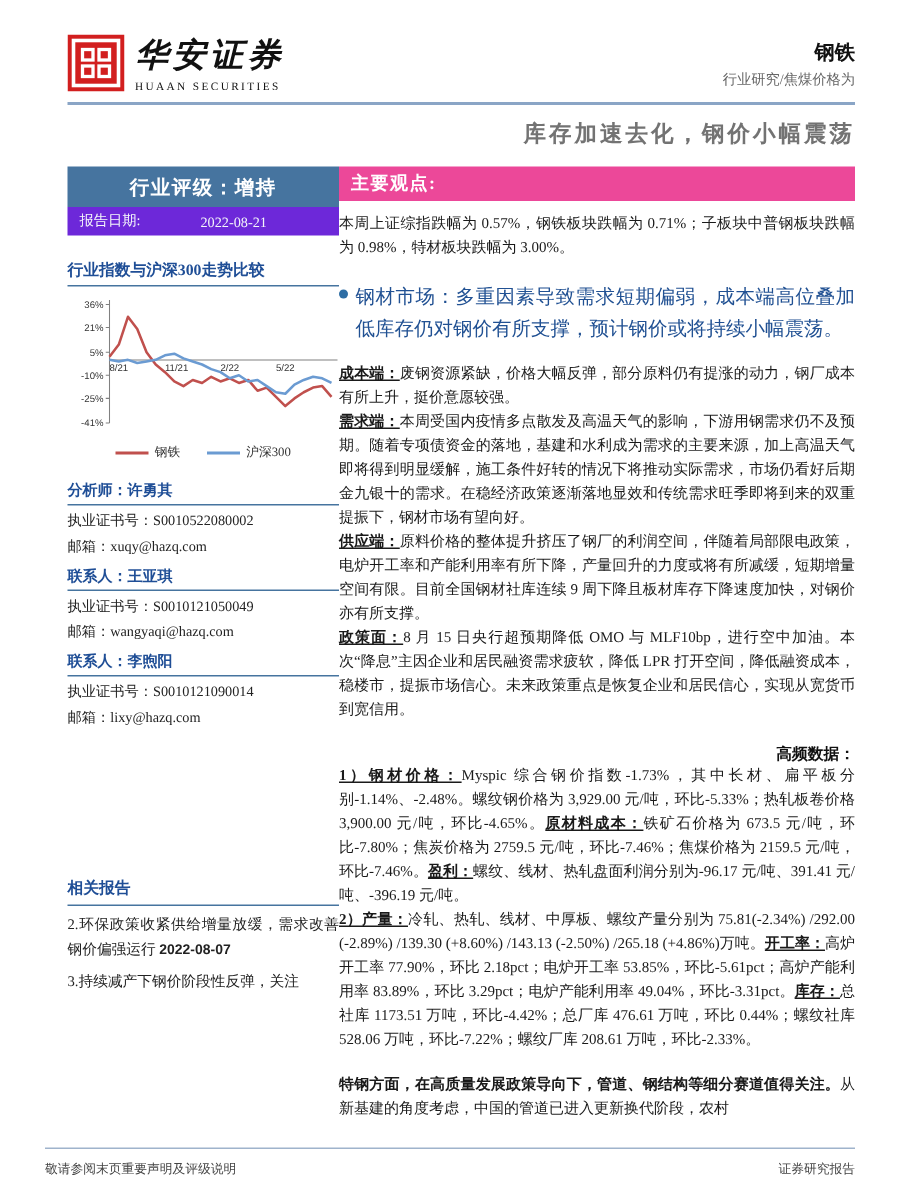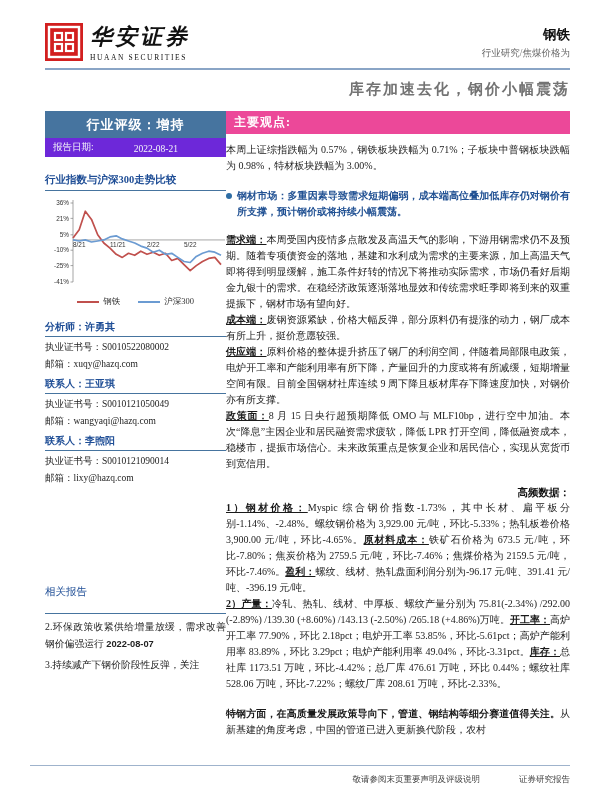--- a/index.html
+++ b/index.html
@@ -34,41 +34,41 @@
   .legend { display:flex; justify-content:center; gap:18px; margin-top:-2px; }
   .legend-item { display:flex; align-items:center; gap:4px; font-size:8.5px; color:#333; }
   .swatch { display:inline-block; width:22px; height:2px; }
   
   .analysts { margin-top:12px; }
   .an-role { color:#1f4e96; font-weight:bold; font-size:10px; padding-bottom:2px;
              border-bottom:1.2px solid #46749f; margin-top:6px; }
   .an-line { font-size:9.5px; color:#222; margin-top:4px; }
   
   .related { margin-top:100px; }
-  .related-title { color:#1f4e96; font-weight:normal; font-size:10.5px; padding-bottom:14px;
+  .related-title { color:#1f4e96; font-weight:bold; font-size:10.5px; padding-bottom:4px;
                    border-bottom:1.5px solid #46749f; }
   .rel-item { font-size:9.8px; color:#222; line-height:1.75; margin-top:4px; text-align:justify; }
   .rel-date { font-weight:bold; font-family:"Liberation Sans",sans-serif; font-size:9.3px; }
   
   .section-bar { background:#ec4899; color:#fff; font-weight:bold; font-size:12px;
                  padding:3px 8px 3px 8px; letter-spacing:1px;font-family:Liberation Serif, serif; }
   .para, .intro { font-size:10px; color:#1a1a1a; line-height:1.6; text-align:justify; }
   .intro { margin-top:8px; }
   .bullet-row { display:flex; margin-top:14px; gap:5px; }
   .bullet-dot { width:6px; height:6px; border-radius:50%; background:#2e6da4; flex:none; margin-top:5px; }
-  .bullet-text { color:#215193; font-weight:bold; font-size:10px; line-height:1.6; text-align:justify; }
+  .bullet-text { color:#215193; font-weight:normal; font-size:13px; line-height:1.6; text-align:justify; }
   .body-block { margin-top:12px; }
   .hf-title { font-weight:bold; font-size:10.5px; color:#111; margin-top:14px;text-align:right; }
   .closing { margin-top:14px; }
   .seg-lead { font-weight:bold; text-decoration:underline; }
   .seg-b { font-weight:bold; }
   
   .footer { position:absolute; left:30px; right:30px; bottom:14px; }
   .footer-rule { border-bottom:1.5px solid #9fb3cc; margin-bottom:8px; }
-  .footer-row { display:flex; justify-content:flex-end; font-size:8.5px; color:#444;gap:39px; }
+  .footer-row { display:flex; justify-content:space-between; font-size:8.5px; color:#444;gap:39px; }
 </style>
 </head>
 <body>
 
 <div class="page">
 
   <div class="header">
     <div class="brand">
       <svg width="38" height="38" viewBox="0 0 38 38">
         <rect x="0" y="0" width="38" height="38" fill="#d21f1f"></rect>
@@ -163,22 +163,22 @@
     <div class="main">
       <div class="section-bar">主要观点:</div>
       <p class="intro">本周上证综指跌幅为 0.57%，钢铁板块跌幅为 0.71%；子板块中普钢板块跌幅为 0.98%，特材板块跌幅为 3.00%。</p>
 
       <div class="bullet-row">
         <span class="bullet-dot"></span>
         <span class="bullet-text">钢材市场：多重因素导致需求短期偏弱，成本端高位叠加低库存仍对钢价有所支撑，预计钢价或将持续小幅震荡。</span>
       </div>
 
       <div class="body-block">
+        <p class="para"><span class="seg-lead">成本端：</span><span class="seg-n">废钢资源紧缺，价格大幅反弹，部分原料仍有提涨的动力，钢厂成本有所上升，挺价意愿较强。</span></p>
         <p class="para"><span class="seg-lead">需求端：</span><span class="seg-n">本周受国内疫情多点散发及高温天气的影响，下游用钢需求仍不及预期。随着专项债资金的落地，基建和水利成为需求的主要来源，加上高温天气即将得到明显缓解，施工条件好转的情况下将推动实际需求，市场仍看好后期金九银十的需求。在稳经济政策逐渐落地显效和传统需求旺季即将到来的双重提振下，钢材市场有望向好。</span></p>
-        <p class="para"><span class="seg-lead">成本端：</span><span class="seg-n">废钢资源紧缺，价格大幅反弹，部分原料仍有提涨的动力，钢厂成本有所上升，挺价意愿较强。</span></p>
         <p class="para"><span class="seg-lead">供应端：</span><span class="seg-n">原料价格的整体提升挤压了钢厂的利润空间，伴随着局部限电政策，电炉开工率和产能利用率有所下降，产量回升的力度或将有所减缓，短期增量空间有限。目前全国钢材社库连续 9 周下降且板材库存下降速度加快，对钢价亦有所支撑。</span></p>
         <p class="para"><span class="seg-lead">政策面：</span><span class="seg-n">8 月 15 日央行超预期降低 OMO 与 MLF10bp，进行空中加油。本次“降息”主因企业和居民融资需求疲软，降低 LPR 打开空间，降低融资成本，稳楼市，提振市场信心。未来政策重点是恢复企业和居民信心，实现从宽货币到宽信用。</span></p>
       </div>
 
       <div class="hf-title">高频数据：</div>
       <p class="para"><span class="seg-lead">1）钢材价格：</span><span class="seg-n">Myspic 综合钢价指数-1.73%，其中长材、扁平板分别-1.14%、-2.48%。螺纹钢价格为 3,929.00 元/吨，环比-5.33%；热轧板卷价格 3,900.00 元/吨，环比-4.65%。</span><span class="seg-lead">原材料成本：</span><span class="seg-n">铁矿石价格为 673.5 元/吨，环比-7.80%；焦炭价格为 2759.5 元/吨，环比-7.46%；焦煤价格为 2159.5 元/吨，环比-7.46%。</span><span class="seg-lead">盈利：</span><span class="seg-n">螺纹、线材、热轧盘面利润分别为-96.17 元/吨、391.41 元/吨、-396.19 元/吨。</span></p>
       <p class="para"><span class="seg-lead">2）产量：</span><span class="seg-n">冷轧、热轧、线材、中厚板、螺纹产量分别为 75.81(-2.34%) /292.00 (-2.89%) /139.30 (+8.60%) /143.13 (-2.50%) /265.18 (+4.86%)万吨。</span><span class="seg-lead">开工率：</span><span class="seg-n">高炉开工率 77.90%，环比 2.18pct；电炉开工率 53.85%，环比-5.61pct；高炉产能利用率 83.89%，环比 3.29pct；电炉产能利用率 49.04%，环比-3.31pct。</span><span class="seg-lead">库存：</span><span class="seg-n">总社库 1173.51 万吨，环比-4.42%；总厂库 476.61 万吨，环比 0.44%；螺纹社库 528.06 万吨，环比-7.22%；螺纹厂库 208.61 万吨，环比-2.33%。</span></p>
 
       <p class="para closing"><span class="seg-b">特钢方面，在高质量发展政策导向下，管道、钢结构等细分赛道值得关注。</span><span class="seg-n">从新基建的角度考虑，中国的管道已进入更新换代阶段，农村</span></p>
     </div>

